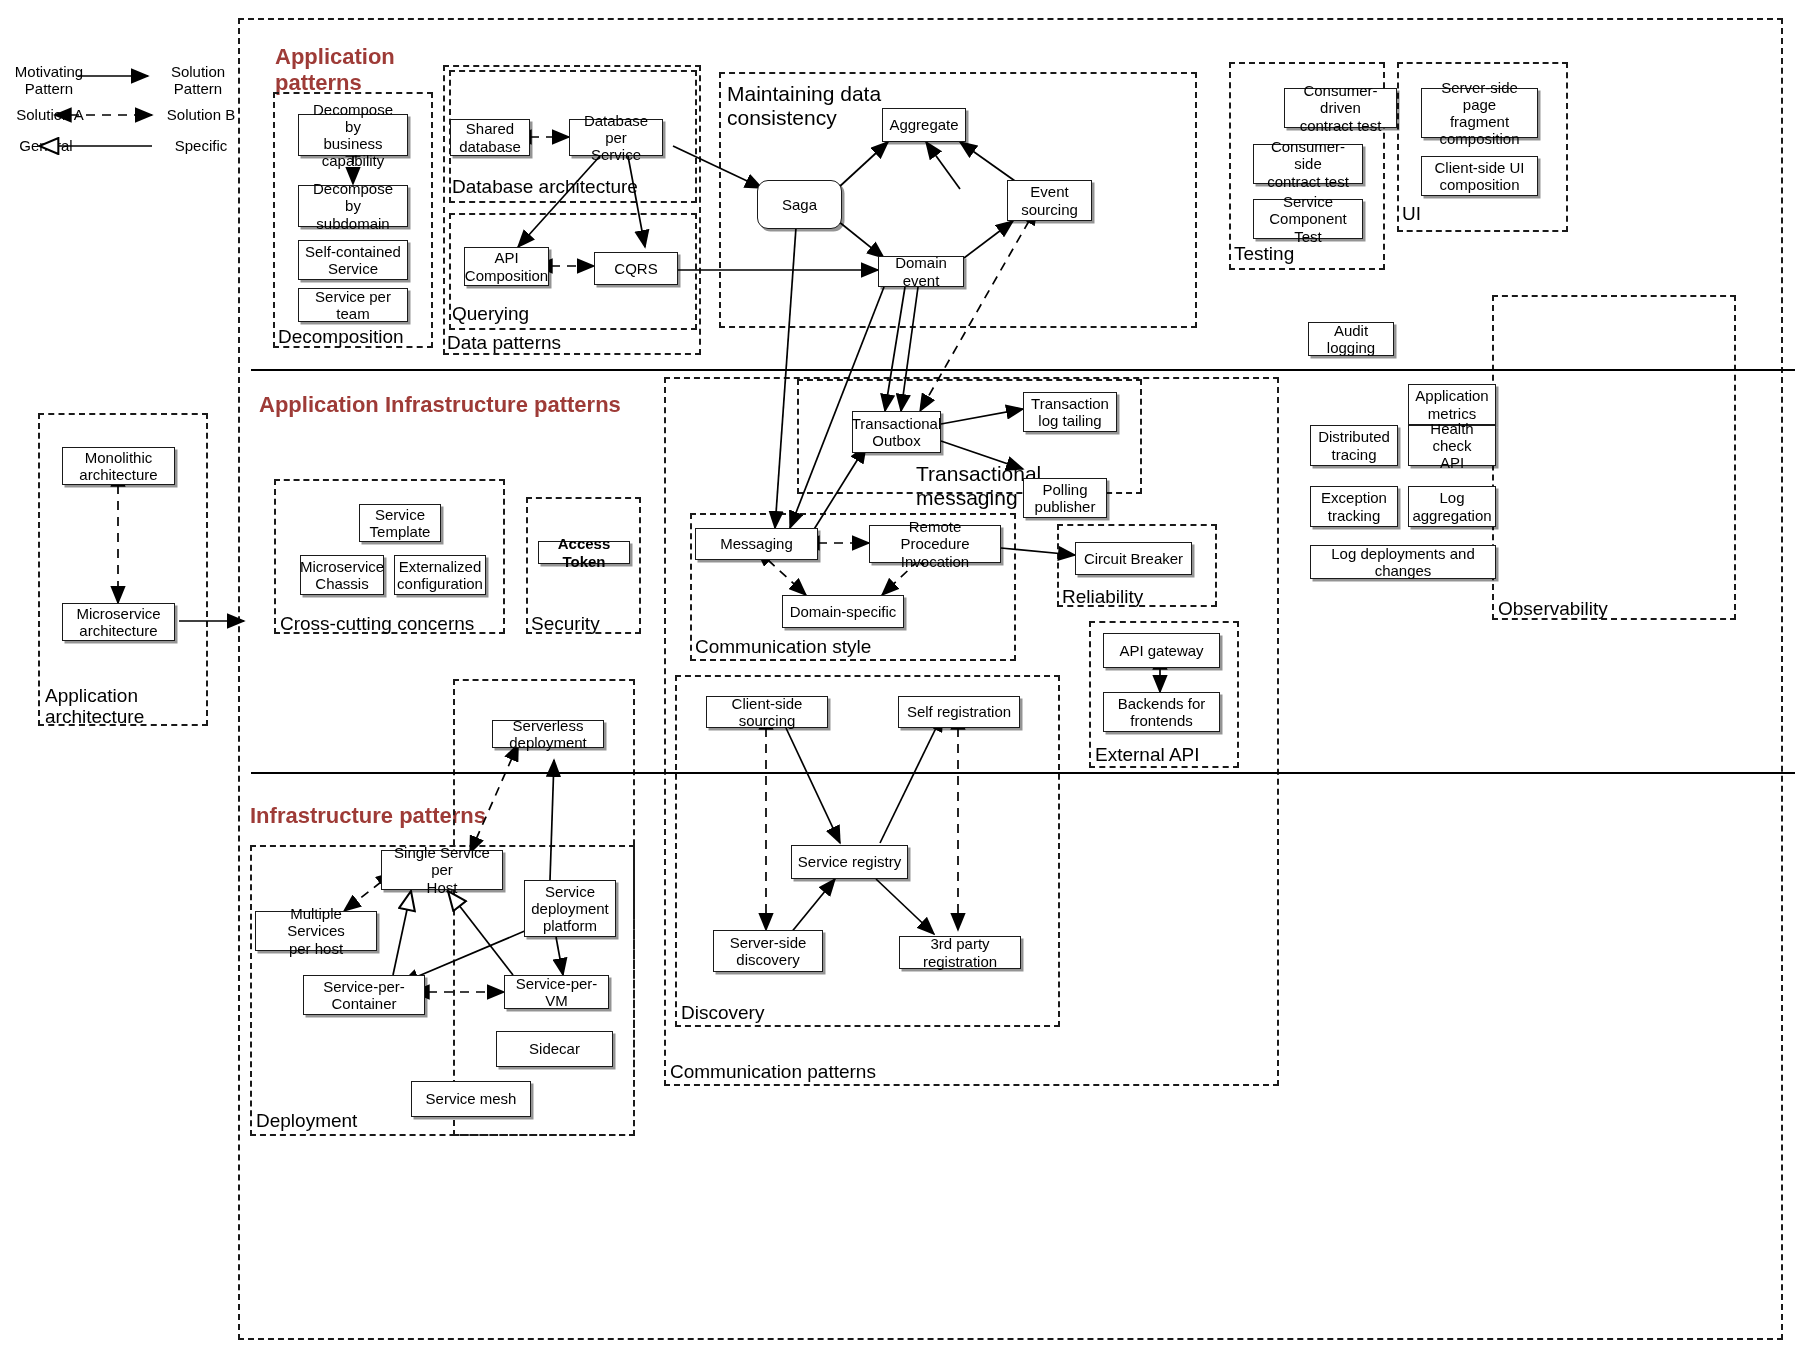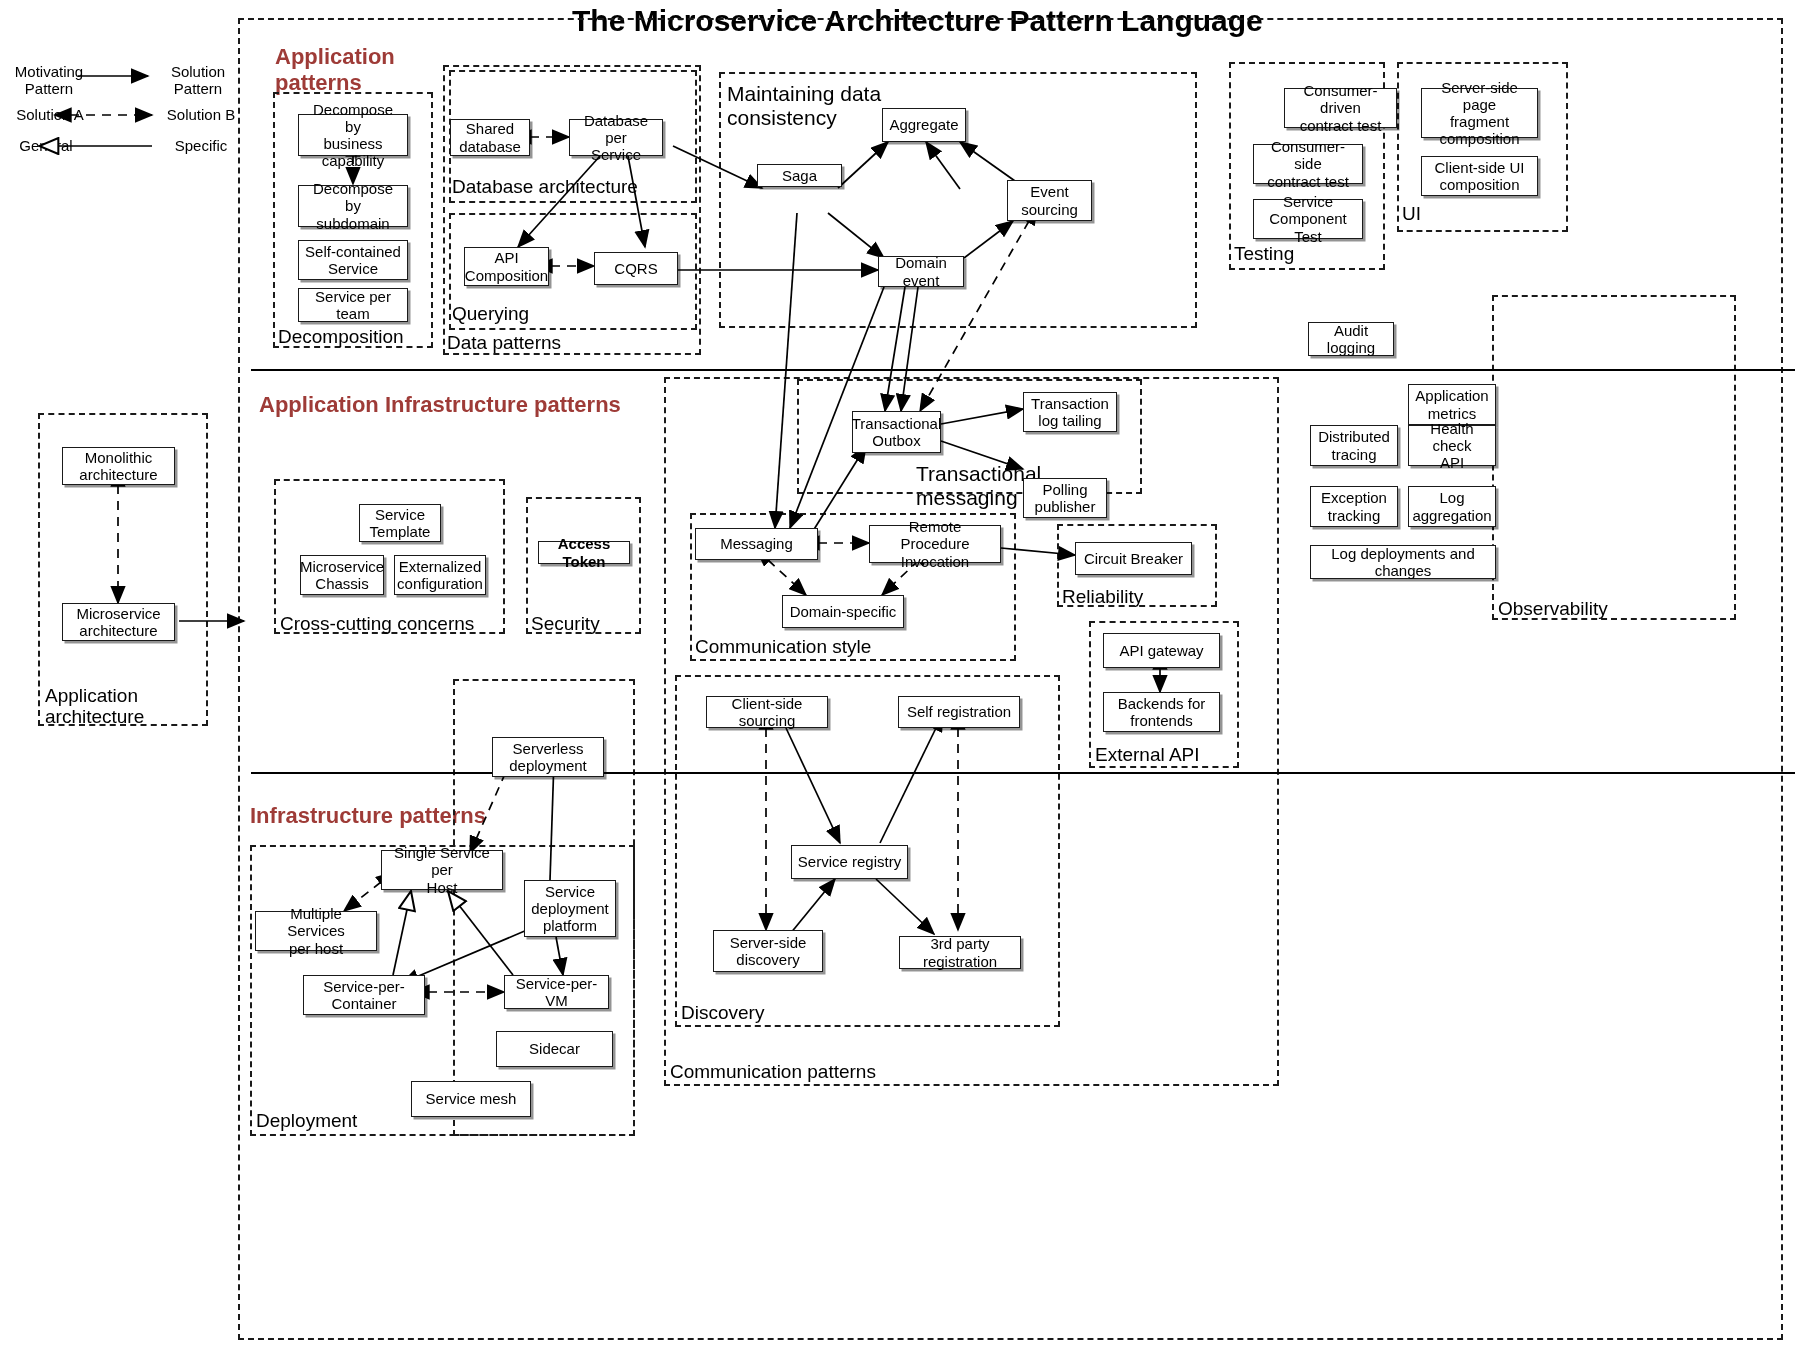--- a/index.html
+++ b/index.html
@@ -26,21 +26,20 @@
   
   .legend-txt{position:absolute;font-size:15px;color:#000;text-align:center;white-space:pre;line-height:1.15;}
 
   .title{position:absolute;font-weight:bold;font-size:30px;color:#000;white-space:nowrap;}
 </style>
 </head>
 <body>
 
 <div id="canvas">
 
-  <div class="title" style="left:572px;top:4px;">The Microservice Architecture Pattern Language</div>
 
   <div class="legend-txt" style="left:6px;top:63px;width:86px;">Motivating<br>Pattern</div>
   <div class="legend-txt" style="left:155px;top:63px;width:86px;">Solution<br>Pattern</div>
   <div class="legend-txt" style="left:4px;top:106px;width:92px;">Solution A</div>
   <div class="legend-txt" style="left:155px;top:106px;width:92px;">Solution B</div>
   <div class="legend-txt" style="left:0px;top:137px;width:92px;">General</div>
   <div class="legend-txt" style="left:155px;top:137px;width:92px;">Specific</div>
 
   <div class="section-title" style="left:275px;top:44px;">Application<br>patterns</div>
   <div class="section-title" style="left:259px;top:392px;">Application Infrastructure patterns</div>
@@ -184,21 +183,21 @@
   <div class="node" style="left:298px;top:240px;width:110px;height:40px;">Self-contained<br>Service</div>
   <div class="node" style="left:298px;top:288px;width:110px;height:34px;">Service per team</div>
 
   <div class="node" style="left:450px;top:119px;width:80px;height:37px;">Shared<br>database</div>
   <div class="node" style="left:569px;top:119px;width:94px;height:37px;">Database per<br>Service</div>
 
   <div class="node" style="left:464px;top:247px;width:85px;height:39px;">API<br>Composition</div>
   <div class="node" style="left:594px;top:252px;width:84px;height:33px;">CQRS</div>
 
   <div class="node" style="left:882px;top:108px;width:84px;height:34px;">Aggregate</div>
-  <div class="node" style="left:757px;top:164px;width:85px;height:23px;">Saga</div>
+  <div class="node" style="left:757px;top:180px;width:85px;height:49px;border-radius:11px;">Saga</div>
   <div class="node" style="left:997px;top:180px;width:85px;height:41px;margin-left:10px;">Event<br>sourcing</div>
   <div class="node" style="left:878px;top:256px;width:86px;height:31px;">Domain event</div>
 
   <div class="node" style="left:1284px;top:88px;width:113px;height:40px;">Consumer-driven<br>contract test</div>
   <div class="node" style="left:1253px;top:144px;width:110px;height:40px;">Consumer-side<br>contract test</div>
   <div class="node" style="left:1253px;top:199px;width:110px;height:40px;">Service<br>Component Test</div>
 
   <div class="node" style="left:1421px;top:88px;width:117px;height:50px;">Server-side page<br>fragment<br>composition</div>
   <div class="node" style="left:1421px;top:156px;width:117px;height:40px;">Client-side  UI<br>composition</div>
 
@@ -231,21 +230,21 @@
 
   <div class="node" style="left:1103px;top:633px;width:117px;height:35px;">API gateway</div>
   <div class="node" style="left:1103px;top:692px;width:117px;height:40px;">Backends for<br>frontends</div>
 
   <div class="node" style="left:706px;top:696px;width:122px;height:32px;">Client-side sourcing</div>
   <div class="node" style="left:898px;top:696px;width:122px;height:32px;">Self registration</div>
   <div class="node" style="left:791px;top:845px;width:117px;height:34px;">Service registry</div>
   <div class="node" style="left:713px;top:930px;width:110px;height:42px;">Server-side<br>discovery</div>
   <div class="node" style="left:899px;top:936px;width:122px;height:33px;">3rd party registration</div>
 
-  <div class="node" style="left:492px;top:720px;width:112px;height:40px;margin-top:17px;">Serverless<br>deployment</div>
+  <div class="node" style="left:492px;top:720px;width:112px;height:28px;">Serverless<br>deployment</div>
   <div class="node" style="left:381px;top:850px;width:122px;height:40px;">Single Service per<br>Host</div>
   <div class="node" style="left:255px;top:911px;width:122px;height:40px;">Multiple Services<br>per host</div>
   <div class="node" style="left:524px;top:880px;width:92px;height:57px;">Service<br>deployment<br>platform</div>
   <div class="node" style="left:303px;top:975px;width:122px;height:40px;">Service-per-<br>Container</div>
   <div class="node" style="left:504px;top:975px;width:105px;height:34px;">Service-per-VM</div>
   <div class="node" style="left:496px;top:1031px;width:117px;height:36px;">Sidecar</div>
   <div class="node" style="left:411px;top:1081px;width:120px;height:36px;">Service mesh</div>
 
 </div>
 

